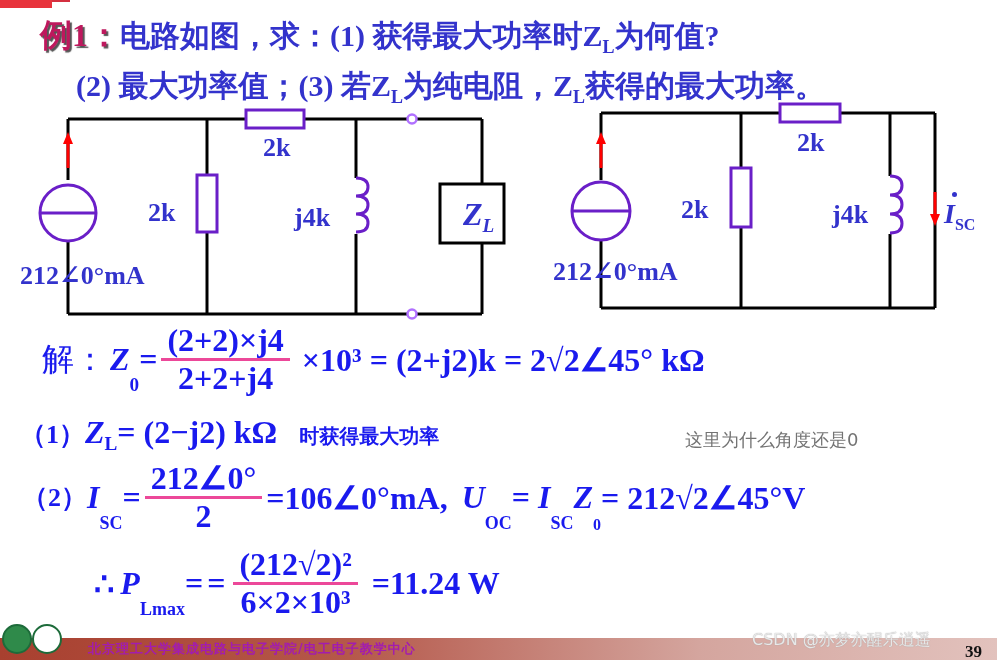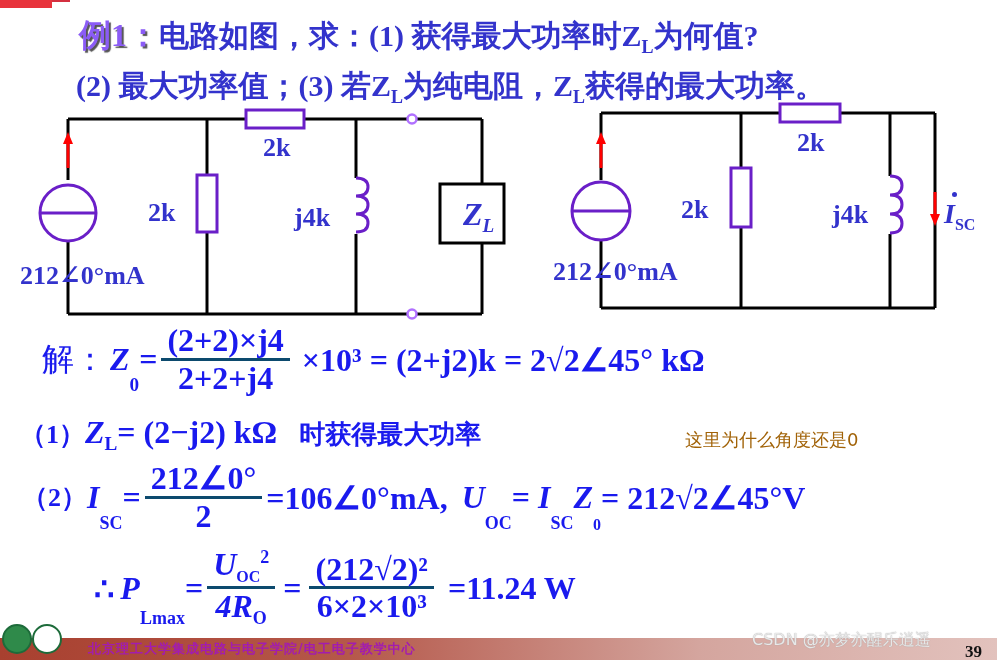--- a/index.html
+++ b/index.html
@@ -8,28 +8,28 @@
       background: #ffffff;
       font-family: "Liberation Serif", "DejaVu Serif", serif;
       color: #3333cc;
     }
     .abs { position: absolute; }
     .topbar { left: 0; top: 0; width: 52px; height: 8px; background: #e8333c; }
     .topbar2 { left: 52px; top: 0; width: 18px; height: 2px; background: #d43040; }
     .title {
       font-weight: bold; font-size: 30px; white-space: nowrap; color: #3333cc;
     }
-    .ex-label { color: #8b5cf6; text-shadow: 2px 2px 1px #555; font-size: 32px; margin-left: 39px; }
+    .ex-label { color: #be185d; text-shadow: 2px 2px 1px #555; font-size: 32px; }
     sub { font-size: 60%; }
     .eq { font-weight: bold; font-size: 32px; white-space: nowrap; color: #1a1aee; font-family: "Liberation Serif", serif; }
     .eqi { font-style: italic; }
     .frac { display: inline-flex; flex-direction: column; align-items: center; vertical-align: middle; margin: 0 4px; }
-    .frac .num { border-bottom: 3px solid #0c4a6e; padding: 0 6px; line-height: 1.05; }
+    .frac .num { border-bottom: 3px solid #ec4899; padding: 0 6px; line-height: 1.05; }
     .frac .den { line-height: 1.1; padding: 0 6px; }
-    .note { font-family: "DejaVu Sans", sans-serif; font-size: 18px; color: #a16207; }
+    .note { font-family: "DejaVu Sans", sans-serif; font-size: 18px; color: #737373; }
     .footer {
       left: 0; top: 638px; width: 997px; height: 22px;
       background: linear-gradient(90deg, #a8402f 0%, #b5584a 35%, #d4a59e 70%, #e2c2bd 100%);
     }
     .footer-text { left: 88px; top: 640px; font-size: 13px; color: #a21caf; font-weight: bold; letter-spacing: 1px; font-family: "DejaVu Serif", serif; }
     .logo { width: 26px; height: 26px; border-radius: 50%; top: 624px; border: 2px solid #1d6b3a; background: #2f8a4a; }
     .watermark { left: 752px; top: 630px; font-family: "DejaVu Sans", sans-serif; font-size: 16px; color: #e8e8e8; text-shadow: 0 0 1px #999; }
     .pagenum { left: 965px; top: 642px; font-size: 17px; font-weight: bold; color: #111; }
     .lbl { font-weight: bold; font-size: 26px; color: #3333cc; white-space: nowrap; }
   </style>
@@ -117,21 +117,21 @@
     <span>=</span>
   <span class="frac">
     <span class="num">(2+2)×j4</span>
     <span class="den">2+2+j4</span>
   </span>
   <span style="margin-left:8px;">×10³ = (2+j2)k = 2√2∠45° kΩ</span>
 </div>
 
 <div class="abs eq" style="left:20px;top:414px;">
   <span style="font-size:26px;">（1）</span><span class="eqi">Z</span><sub>L</sub><span>= (2−j2) kΩ</span>
-  <span style="font-size:26px;margin-left:14px;">时获得最大功率</span>
+  <span style="font-size:20px;margin-left:14px;">时获得最大功率</span>
 </div>
 
 <div class="abs note" style="left:685px;top:428px;">这里为什么角度还是0</div>
 
 <div class="abs eq" style="left:22px;top:462px;display:flex;align-items:center;">
   <span style="font-size:26px;">（2）</span>
   <span class="eqi">I</span>
     <sub style="align-self:flex-end;font-size:18px;">SC</sub>
     <span>=</span>
   <span class="frac">
@@ -147,24 +147,20 @@
   <span class="eqi">Z</span>
     <sub style="align-self:flex-end;font-size:16px;">0</sub>
   <span style="">= 212√2∠45°V</span>
 </div>
 
 <div class="abs eq" style="left:94px;top:548px;display:flex;align-items:center;">
   <span style="margin-right:6px;">∴</span>
   <span class="eqi">P</span>
     <sub style="align-self:flex-end;font-size:18px;">Lmax</sub>
     <span>=</span>
-  <span class="frac">
-    <span class="num"><span class="eqi">U</span><sub style="font-size:16px;">OC</sub><sup style="font-size:18px;">2</sup></span>
-    <span class="den"><span class="eqi">4R</span><sub style="font-size:18px;">O</sub></span>
-  </span>
   <span style="margin:0 4px;">=</span>
   <span class="frac">
     <span class="num">(212√2)²</span>
     <span class="den">6×2×10³</span>
   </span>
   <span style="margin-left:10px;">=11.24 W</span>
 </div>
 
 <div class="abs footer"></div>
 <div class="abs logo" style="left:2px;"></div>

